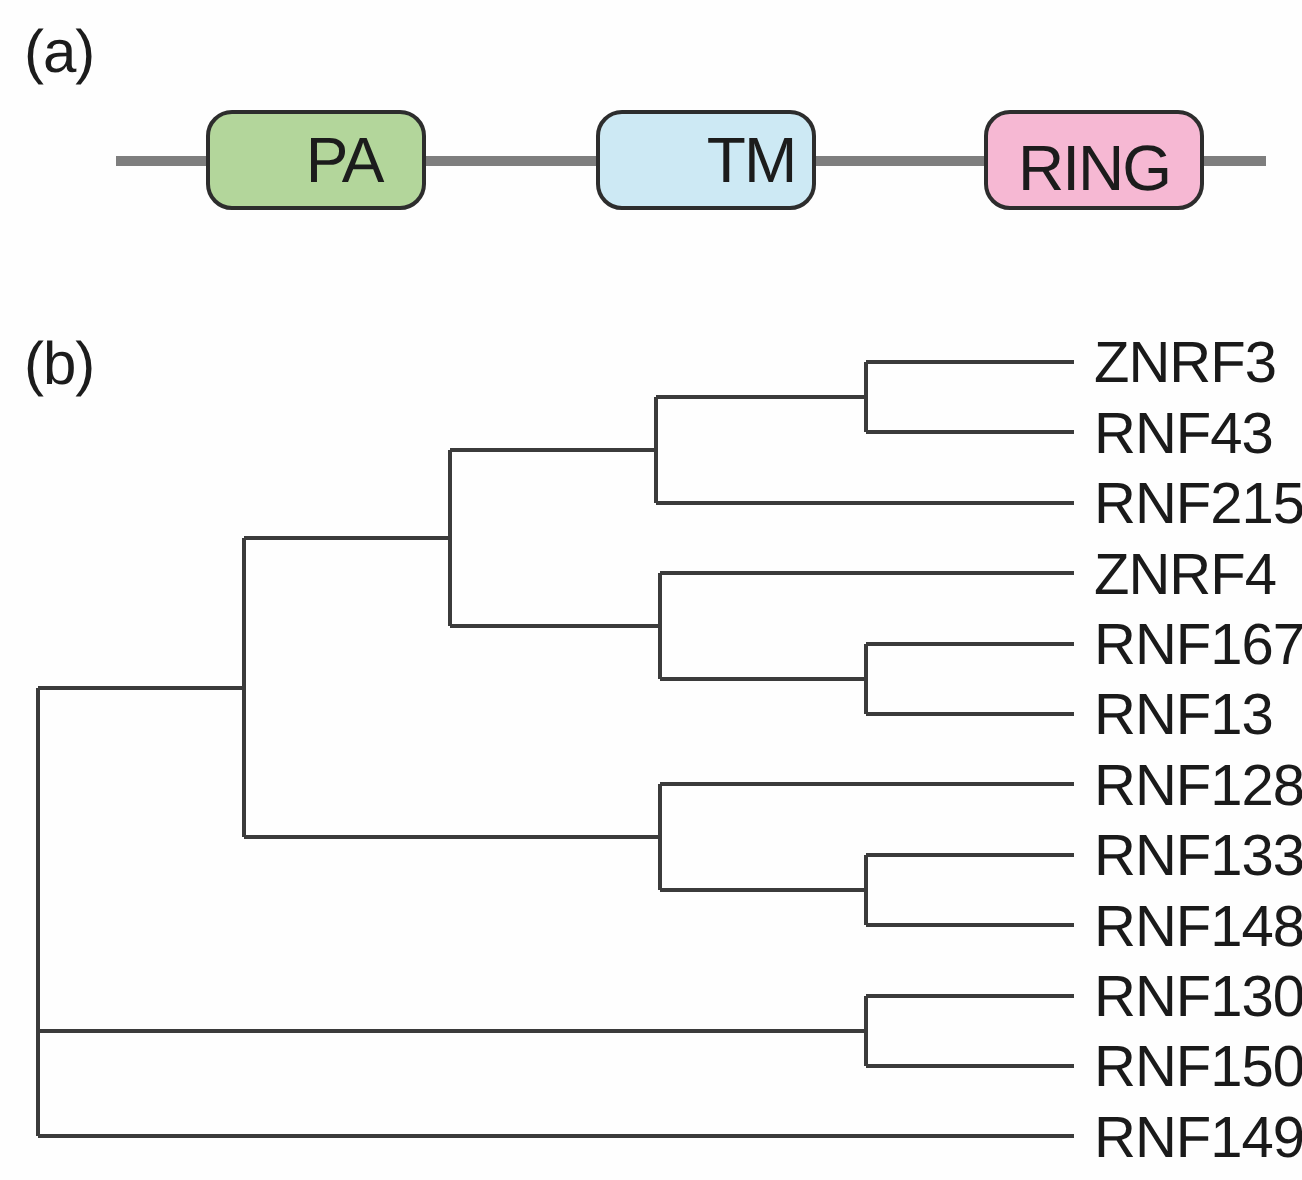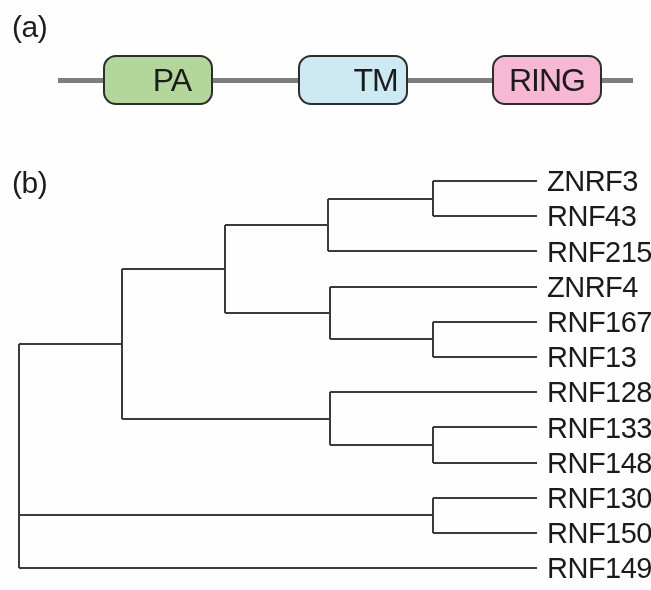--- a/index.html
+++ b/index.html
@@ -32,21 +32,21 @@
     box-sizing:border-box;
     border:2px solid #2d2d2d;
     border-radius:13px;
     display:flex;align-items:center;justify-content:center;
     font-size:32px;
     letter-spacing:-1px;
     color:#1c1c1c;
   }
   .domain-box.d0{left:103px;padding-left:28px;}
   .domain-box.d1{left:298px;}
-  .domain-box.d2{left:492px;}
+  .domain-box.d2{left:492px;align-items:flex-end;}
   #tree-svg{
     position:absolute;left:0;top:0;
   }
   .leaf-label{
     font-family:"Liberation Sans", sans-serif;
     font-size:29px;
     letter-spacing:-0.5px;
     fill:#1a1a1a;
   }
 </style>

